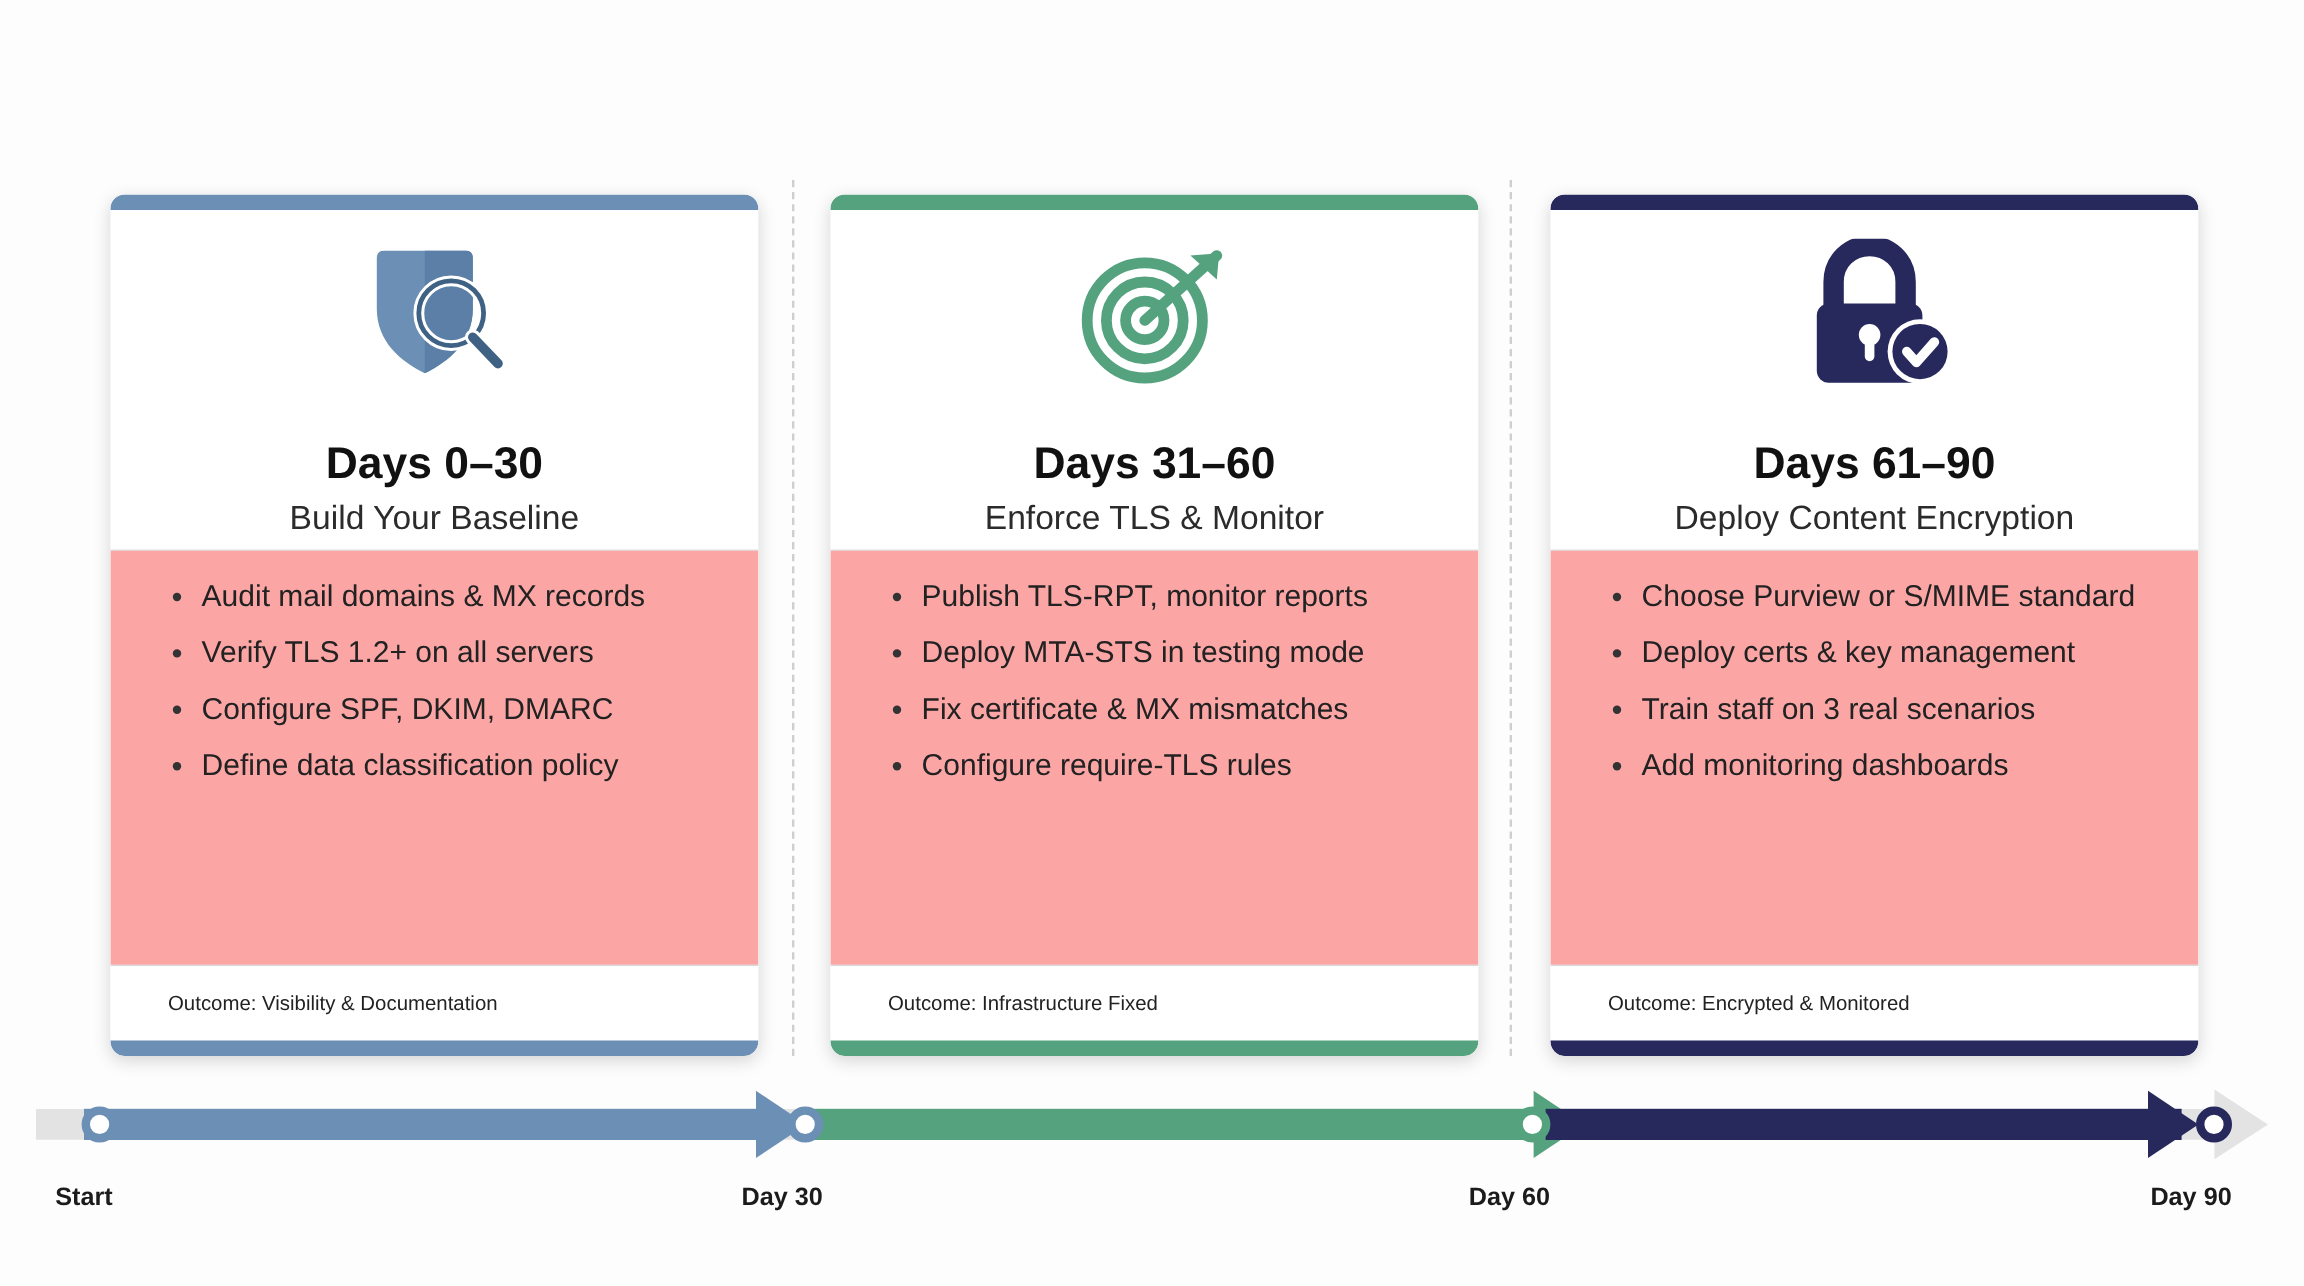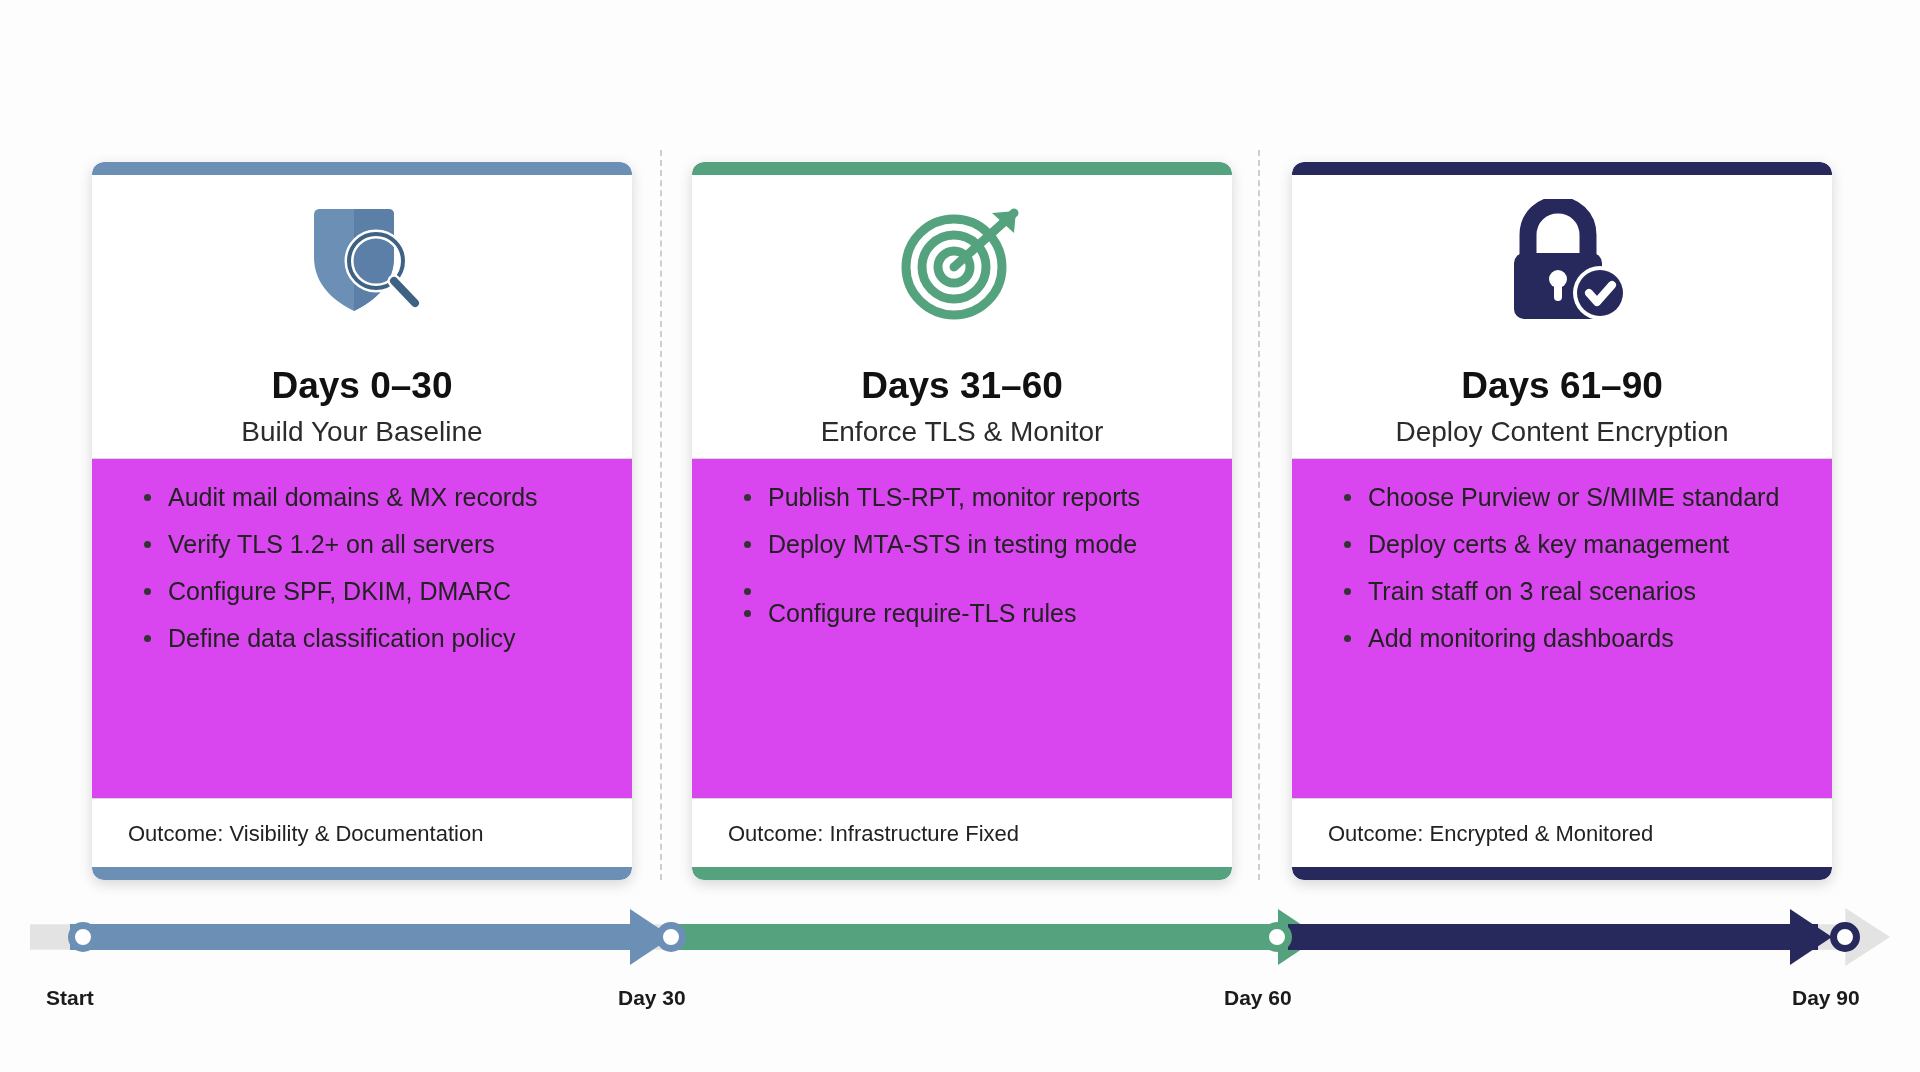--- a/index.html
+++ b/index.html
@@ -94,21 +94,21 @@
     font-weight: normal;
   }
 
   .divider {
     height: 1px;
     background: #d8d8d8;
     width: 100%;
   }
 
   .tasks {
-    background: #d946ef;
+    background: #fca5a5;
     flex: 1 1 auto;
     padding: 26px 24px 40px 30px;
   }
   .tasks ul {
     margin: 0;
     padding: 0 0 0 22px;
     list-style: none;
   }
   .tasks li {
     position: relative;
@@ -123,22 +123,22 @@
     left: 0;
     top: 9px;
     width: 7px;
     height: 7px;
     border-radius: 50%;
     background: #333333;
   }
 
   .outcome {
     background: #ffffff;
-    padding: 22px 24px 20px 36px;
-    font-size: 22px;
+    padding: 22px 24px 20px 48px;
+    font-size: 17px;
     color: #222222;
   }
 
   
   .vsep {
     position: absolute;
     top: 150px;
     width: 0;
     height: 730px;
     border-left: 2px dashed #cfcfcf;
@@ -249,21 +249,21 @@
       </div>
       <div class="head">
         <div class="phase">Days 31–60</div>
         <div class="subtitle">Enforce TLS &amp; Monitor</div>
       </div>
       <div class="divider"></div>
       <div class="tasks">
         <ul>
           <li><span class="dot"></span><span>Publish TLS-RPT, monitor reports</span></li>
           <li><span class="dot"></span><span>Deploy MTA-STS in testing mode</span></li>
-          <li><span class="dot"></span></li>
+          <li><span class="dot"></span><span>Fix certificate &amp; MX mismatches</span></li>
           <li><span class="dot"></span><span>Configure require-TLS rules</span></li>
         </ul>
       </div>
       <div class="divider"></div>
       <div class="outcome">Outcome: Infrastructure Fixed</div>
       <div class="bar-bottom" style="background:#55a37e;"></div>
     </div>
 
     <div class="card">
       <div class="bar-top" style="background:#27285c;"></div>

